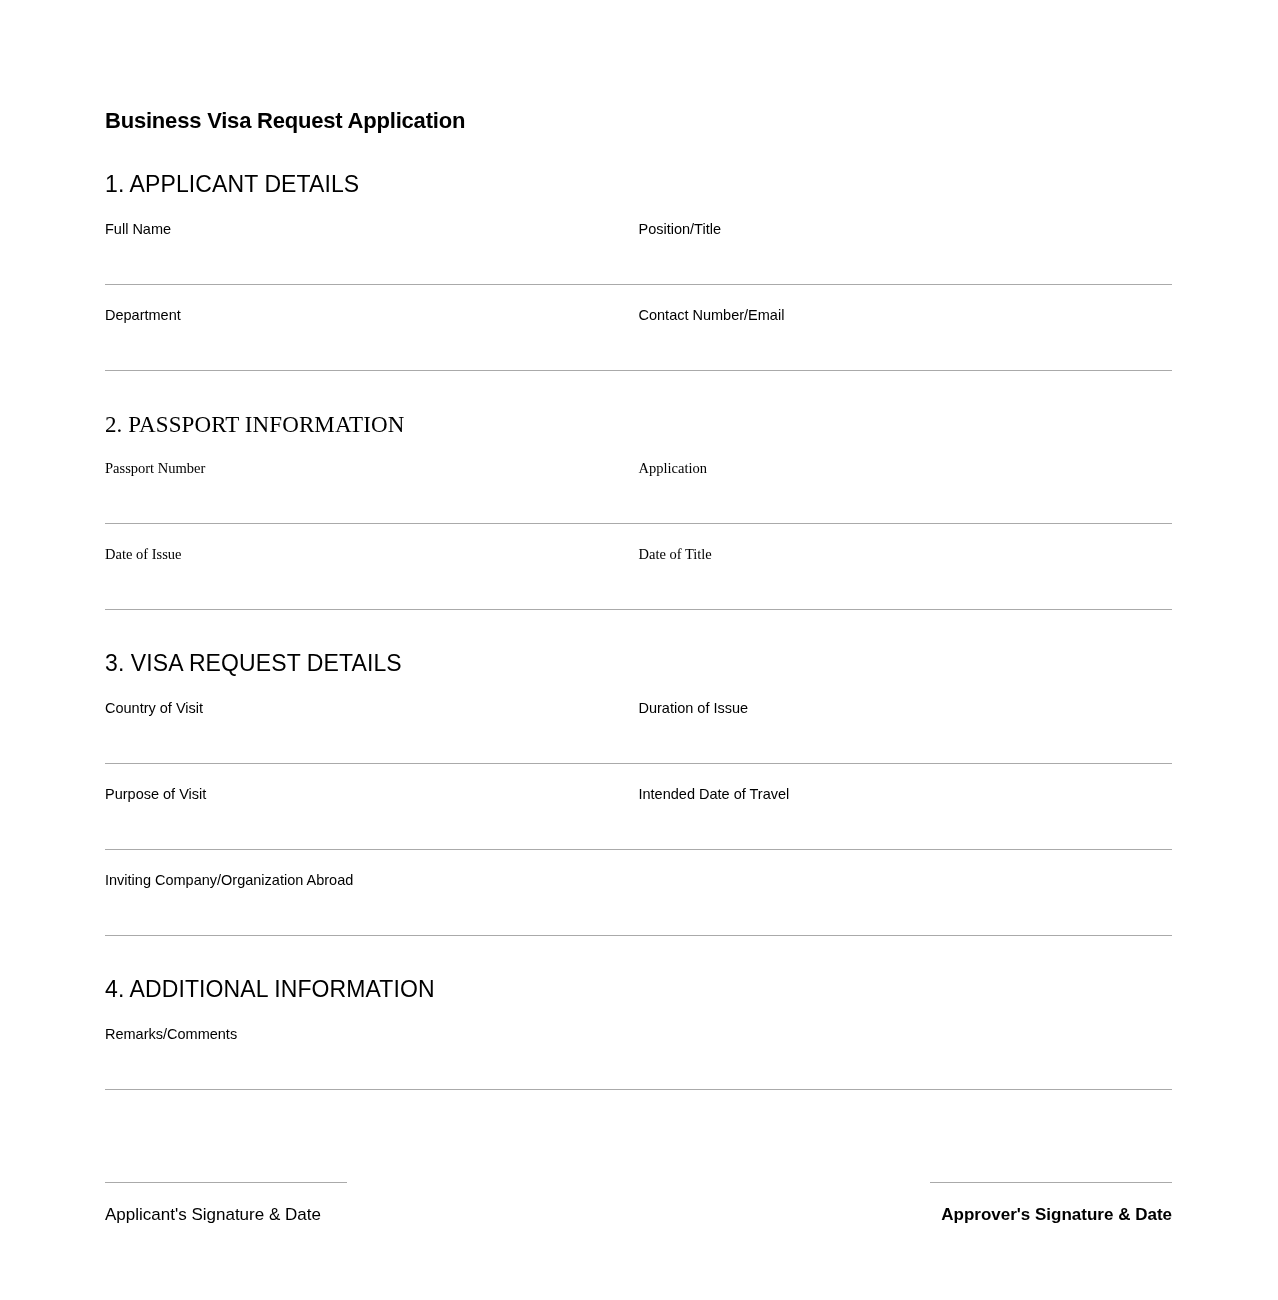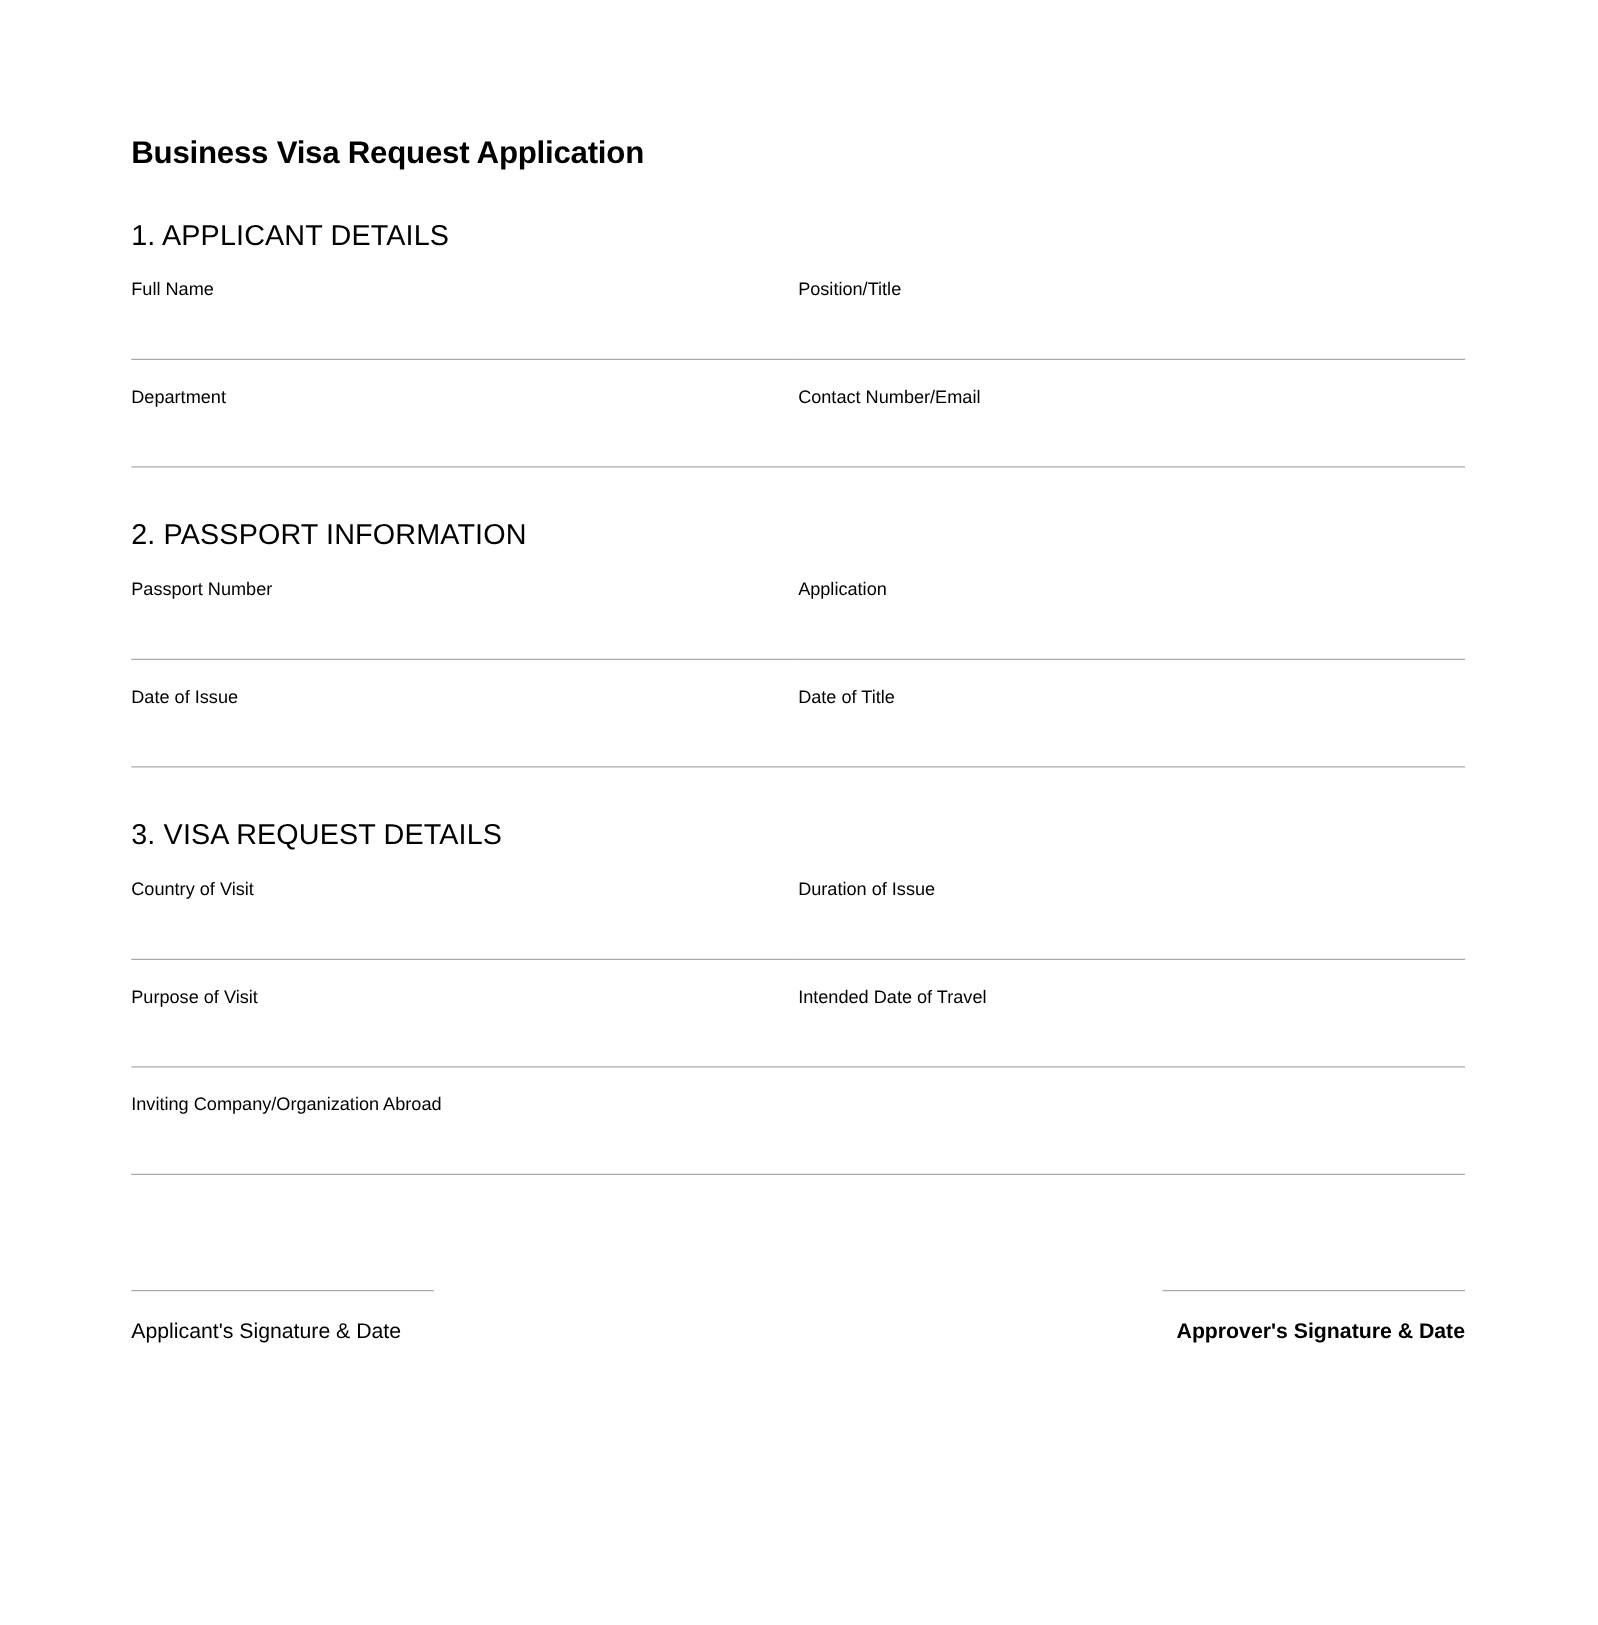--- a/index.html
+++ b/index.html
@@ -23,40 +23,40 @@
     padding: 0;
     overflow: hidden;
   }
   .doc {
     position: absolute;
     left: 105px;
     top: 0;
     width: 1067px;
   }
   .doc-title {
-    font-size: 25px;
+    font-size: 22px;
     font-weight: bold;
     letter-spacing: -0.2px;
     margin: 0;
     padding-top: 108px;
     line-height: 1.15;
     color: #000000;
   }
   .section {
     margin-top: 0;
   }
   .section-title {
     font-size: 23px;
     font-weight: normal;
     letter-spacing: 0.1px;
     color: #000000;
     line-height: 1.2;
   }
   .s1 { margin-top: 38px; }
-  .s2 { margin-top: 40px; }
+  .s2 { margin-top: 40px; font-family: Liberation Serif, serif; }
   .s3 { margin-top: 40px; }
   .s4 { margin-top: 40px; }
 
   .row {
     display: flex;
     width: 100%;
     margin-top: 14px;
   }
   .cell {
     flex: 1 1 0;
@@ -226,20 +226,32 @@
       <div class="row">
         <div class="cell full">
           <div class="field">
             <span class="field-label">Inviting Company/Organization Abroad</span>
             <span class="field-value"></span>
           </div>
         </div>
       </div>
     </div>
 
+    <div class="section s4">
+      <div class="section-title">4. ADDITIONAL INFORMATION</div>
+
+      <div class="row">
+        <div class="cell full">
+          <div class="field">
+            <span class="field-label">Remarks/Comments</span>
+            <span class="field-value"></span>
+          </div>
+        </div>
+      </div>
+    </div>
 
     <div class="sig-block">
       <div class="sig">
         <div class="sig-line"></div>
         <span class="sig-label">Applicant's Signature &amp; Date</span>
       </div>
       <div class="sig right">
         <div class="sig-line"></div>
         <span class="sig-label">Approver's Signature &amp; Date</span>
       </div>

